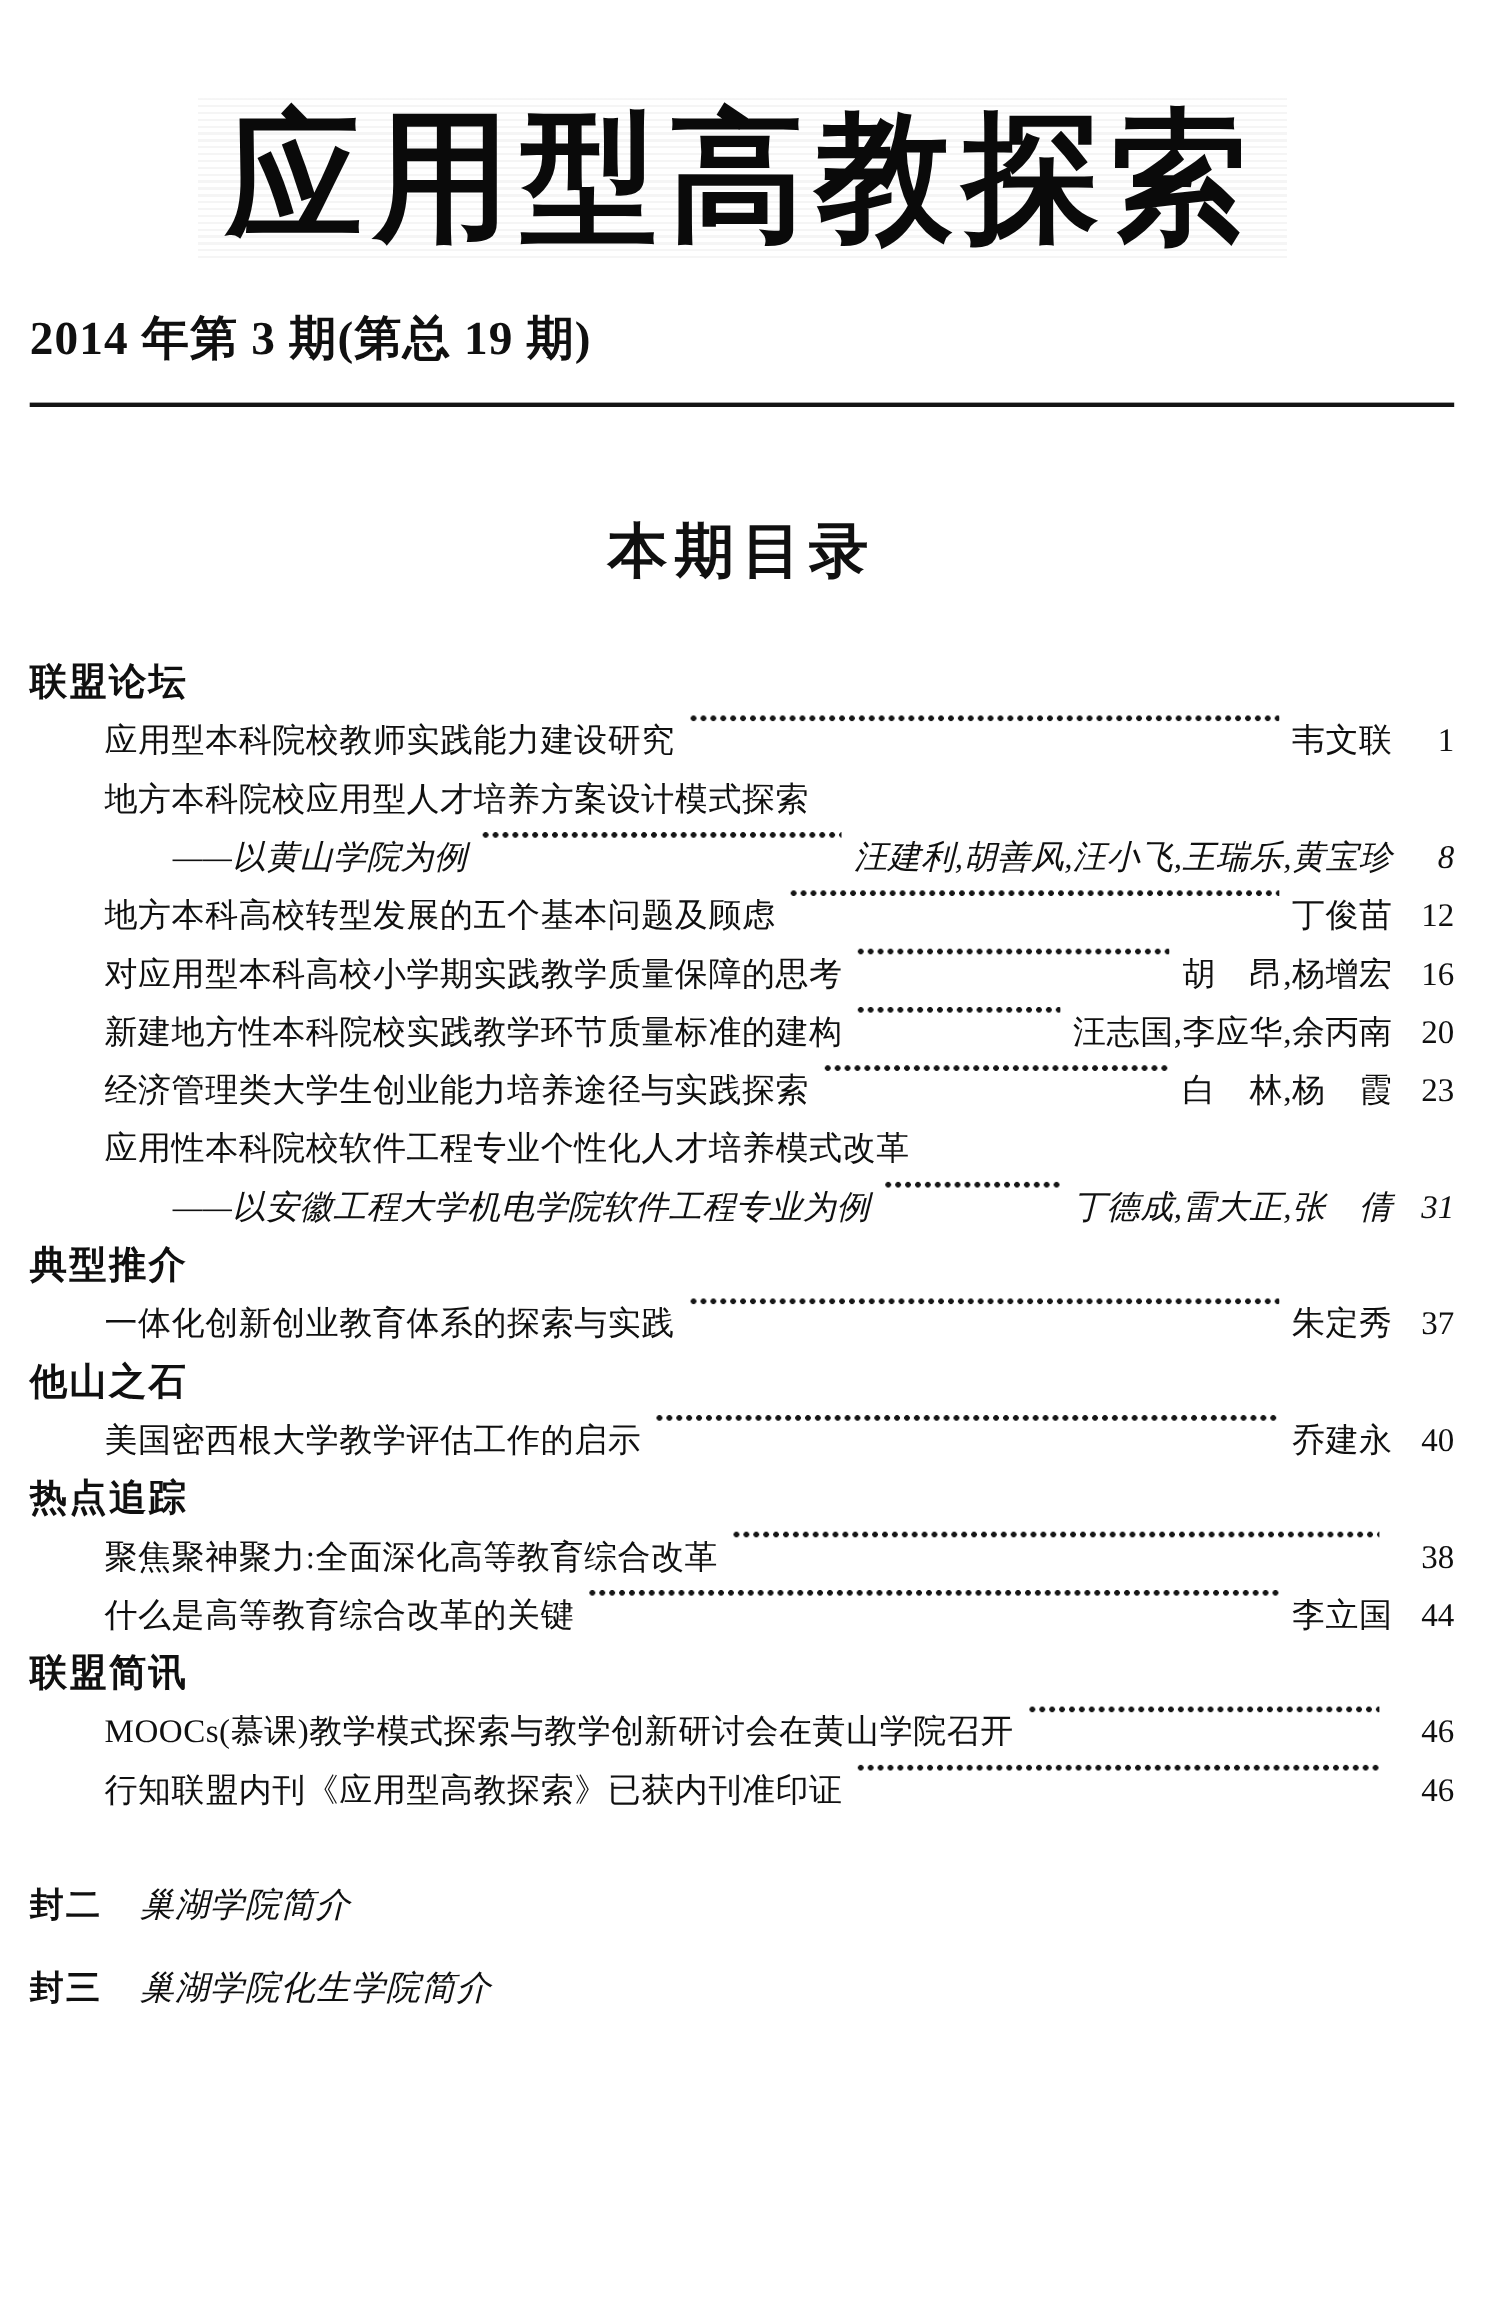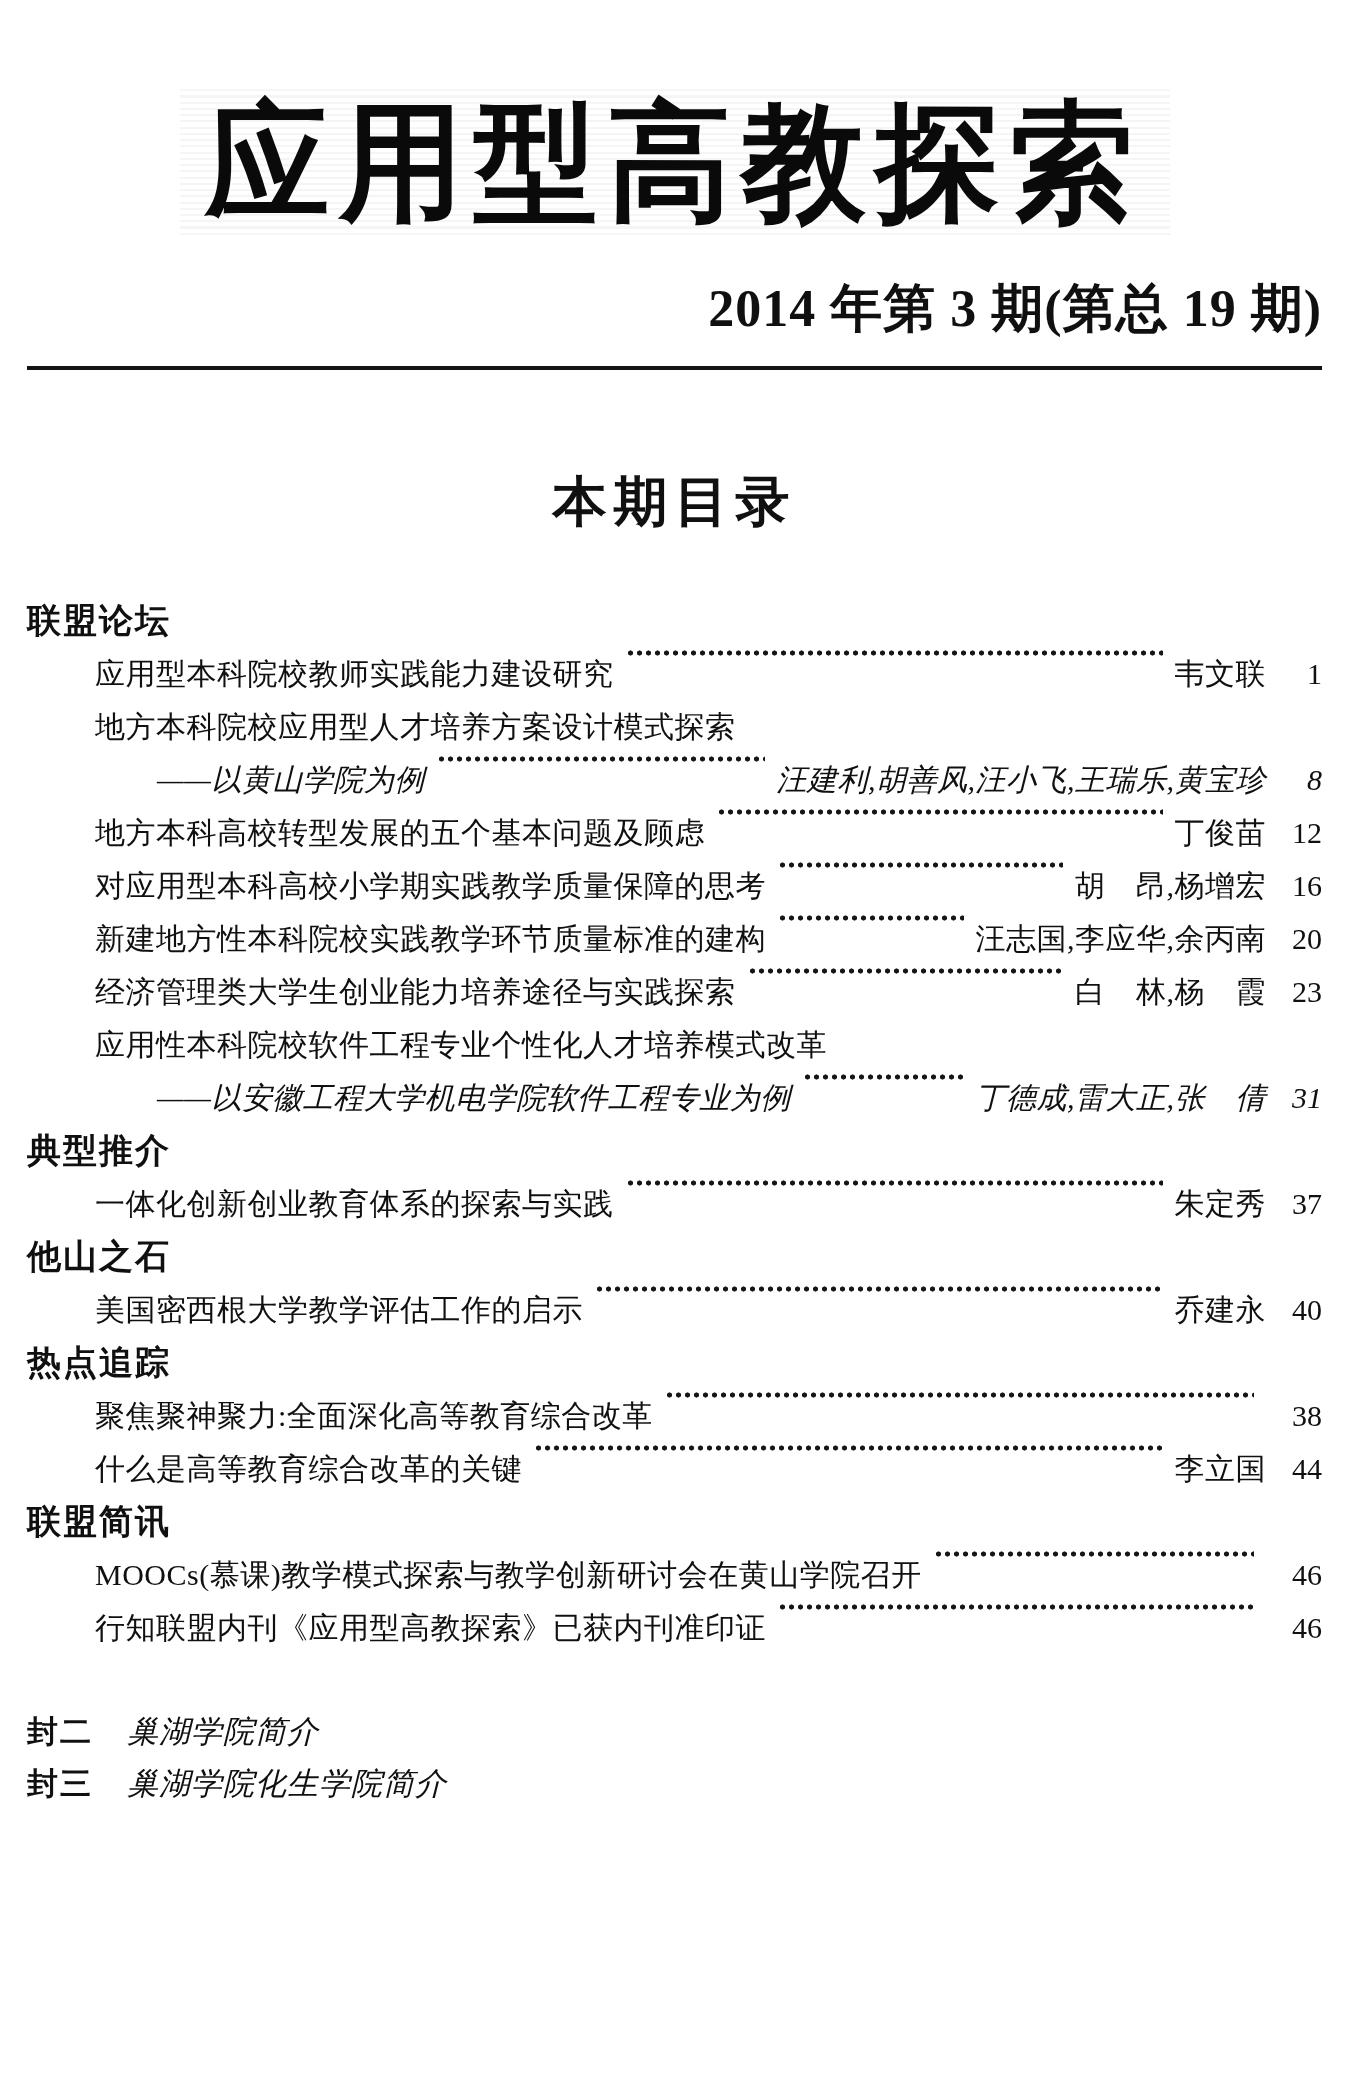--- a/index.html
+++ b/index.html
@@ -30,23 +30,23 @@
     font-size: 124px;
     font-weight: 900;
     line-height: 132px;
     letter-spacing: 10px;
     color: #0a0a0a;
     padding: 4px 26px;
     background: repeating-linear-gradient(180deg, #f5f5f5 0 2px, #ffffff 2px 6px);
     transform: scaleY(1.04);
   }
   .issue-line {
-    text-align: right;
+    text-align: left;
     margin-top: 52px;
-    font-size: 52px;
+    font-size: 43px;
     line-height: 50px;
     font-weight: bold;
     letter-spacing: 1px;
   }
   .rule {
     border: 0;
     border-top: 4px solid #141414;
     margin: 32px 0 0 0;
   }
 
@@ -109,20 +109,21 @@
 
   
   .footer {
     margin-top: 52px;
   }
   .footer-row {
     display: flex;
     align-items: baseline;
     font-size: 31px;
     line-height: 52px;
+    margin-top: 23px;
   }
   .footer-label {
     font-family: "Liberation Sans", sans-serif;
     font-weight: bold;
     letter-spacing: 2px;
   }
   .footer-text {
     font-family: "Liberation Sans", sans-serif;
     margin-left: 34px;
     letter-spacing: 1px;

